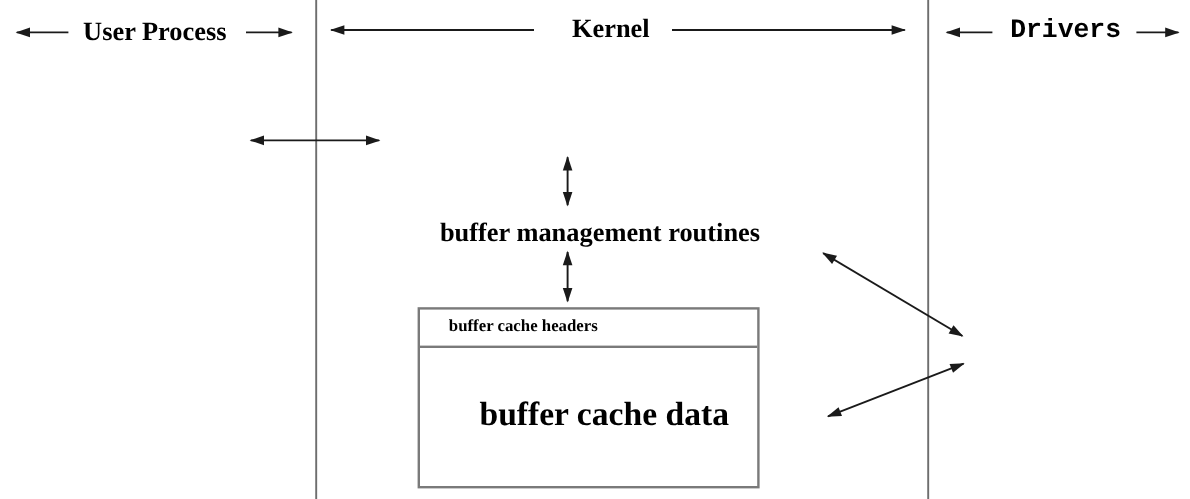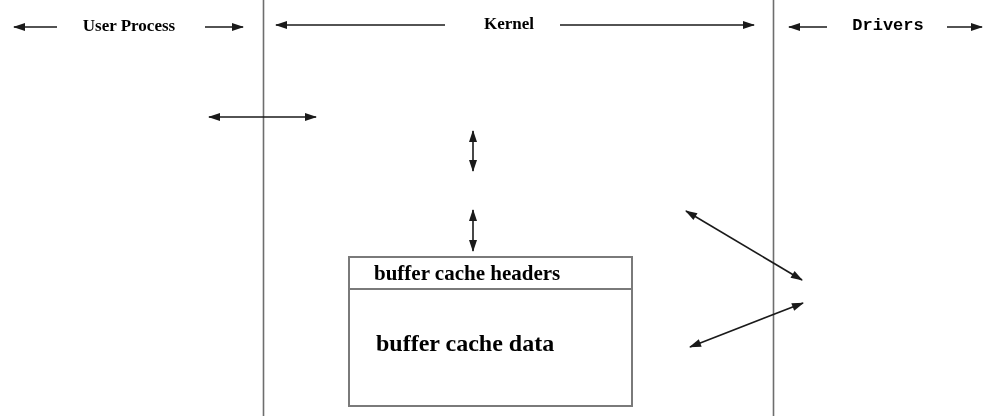--- a/index.html
+++ b/index.html
@@ -19,21 +19,21 @@
   }
   #arrow-layer {
     position: absolute;
     left: 0;
     top: 0;
     width: 992px;
     height: 416px;
   }
   .lbl {
     position: absolute;
-    font-size: 17px;
+    font-size: 22px;
     line-height: 26px;
     white-space: nowrap;
   }
   .centered {
     transform: translateX(-50%);
   }
   .cache-box {
     position: absolute;
     left: 348px;
     top: 256px;
@@ -43,25 +43,26 @@
     box-sizing: border-box;
     background: #ffffff;
   }
   .cache-box-header {
     height: 32px;
     border-bottom: 2px solid #7a7a7a;
     box-sizing: border-box;
     display: flex;
     align-items: center;
     padding-left: 24px;
-    font-size: 21px;
+    font-size: 14px;
   }
   .cache-box-body {
     padding: 40px 0 0 26px;
-    font-size: 24px;
+    font-size: 28px;
+    text-align: center;
   }
 </style>
 </head>
 <body>
 
 <div id="diagram">
 
   <svg id="arrow-layer" viewBox="0 0 992 416" xmlns="http://www.w3.org/2000/svg">
     <defs>
       <marker id="ah" markerWidth="14" markerHeight="10" refX="12" refY="5" orient="auto-start-reverse" markerUnits="userSpaceOnUse">
@@ -84,20 +85,21 @@
     <line x1="473" y1="210" x2="473" y2="251" stroke="#1a1a1a" stroke-width="1.6" marker-start="url(#ah)" marker-end="url(#ah)"></line>
     <line x1="686" y1="211" x2="802" y2="280" stroke="#1a1a1a" stroke-width="1.6" marker-start="url(#ah)" marker-end="url(#ah)"></line>
     <line x1="803" y1="303" x2="690" y2="347" stroke="#1a1a1a" stroke-width="1.6" marker-start="url(#ah)" marker-end="url(#ah)"></line>
   </svg>
 
   <div class="lbl centered" style="left:129px; top:13px;">User Process</div>
   <div class="lbl centered" style="left:509px; top:11px;">Kernel</div>
   <div class="lbl centered" style="left:888px; top:13px;font-family:Liberation Mono, monospace;">Drivers</div>
 
 
+  <div class="lbl centered" style="left:500px; top:181px;">buffer management routines</div>
 
   <div class="cache-box">
     <div class="cache-box-header">
       <span>buffer cache headers</span>
     </div>
     <div class="cache-box-body">
       <span>buffer cache data</span>
     </div>
   </div>
 

